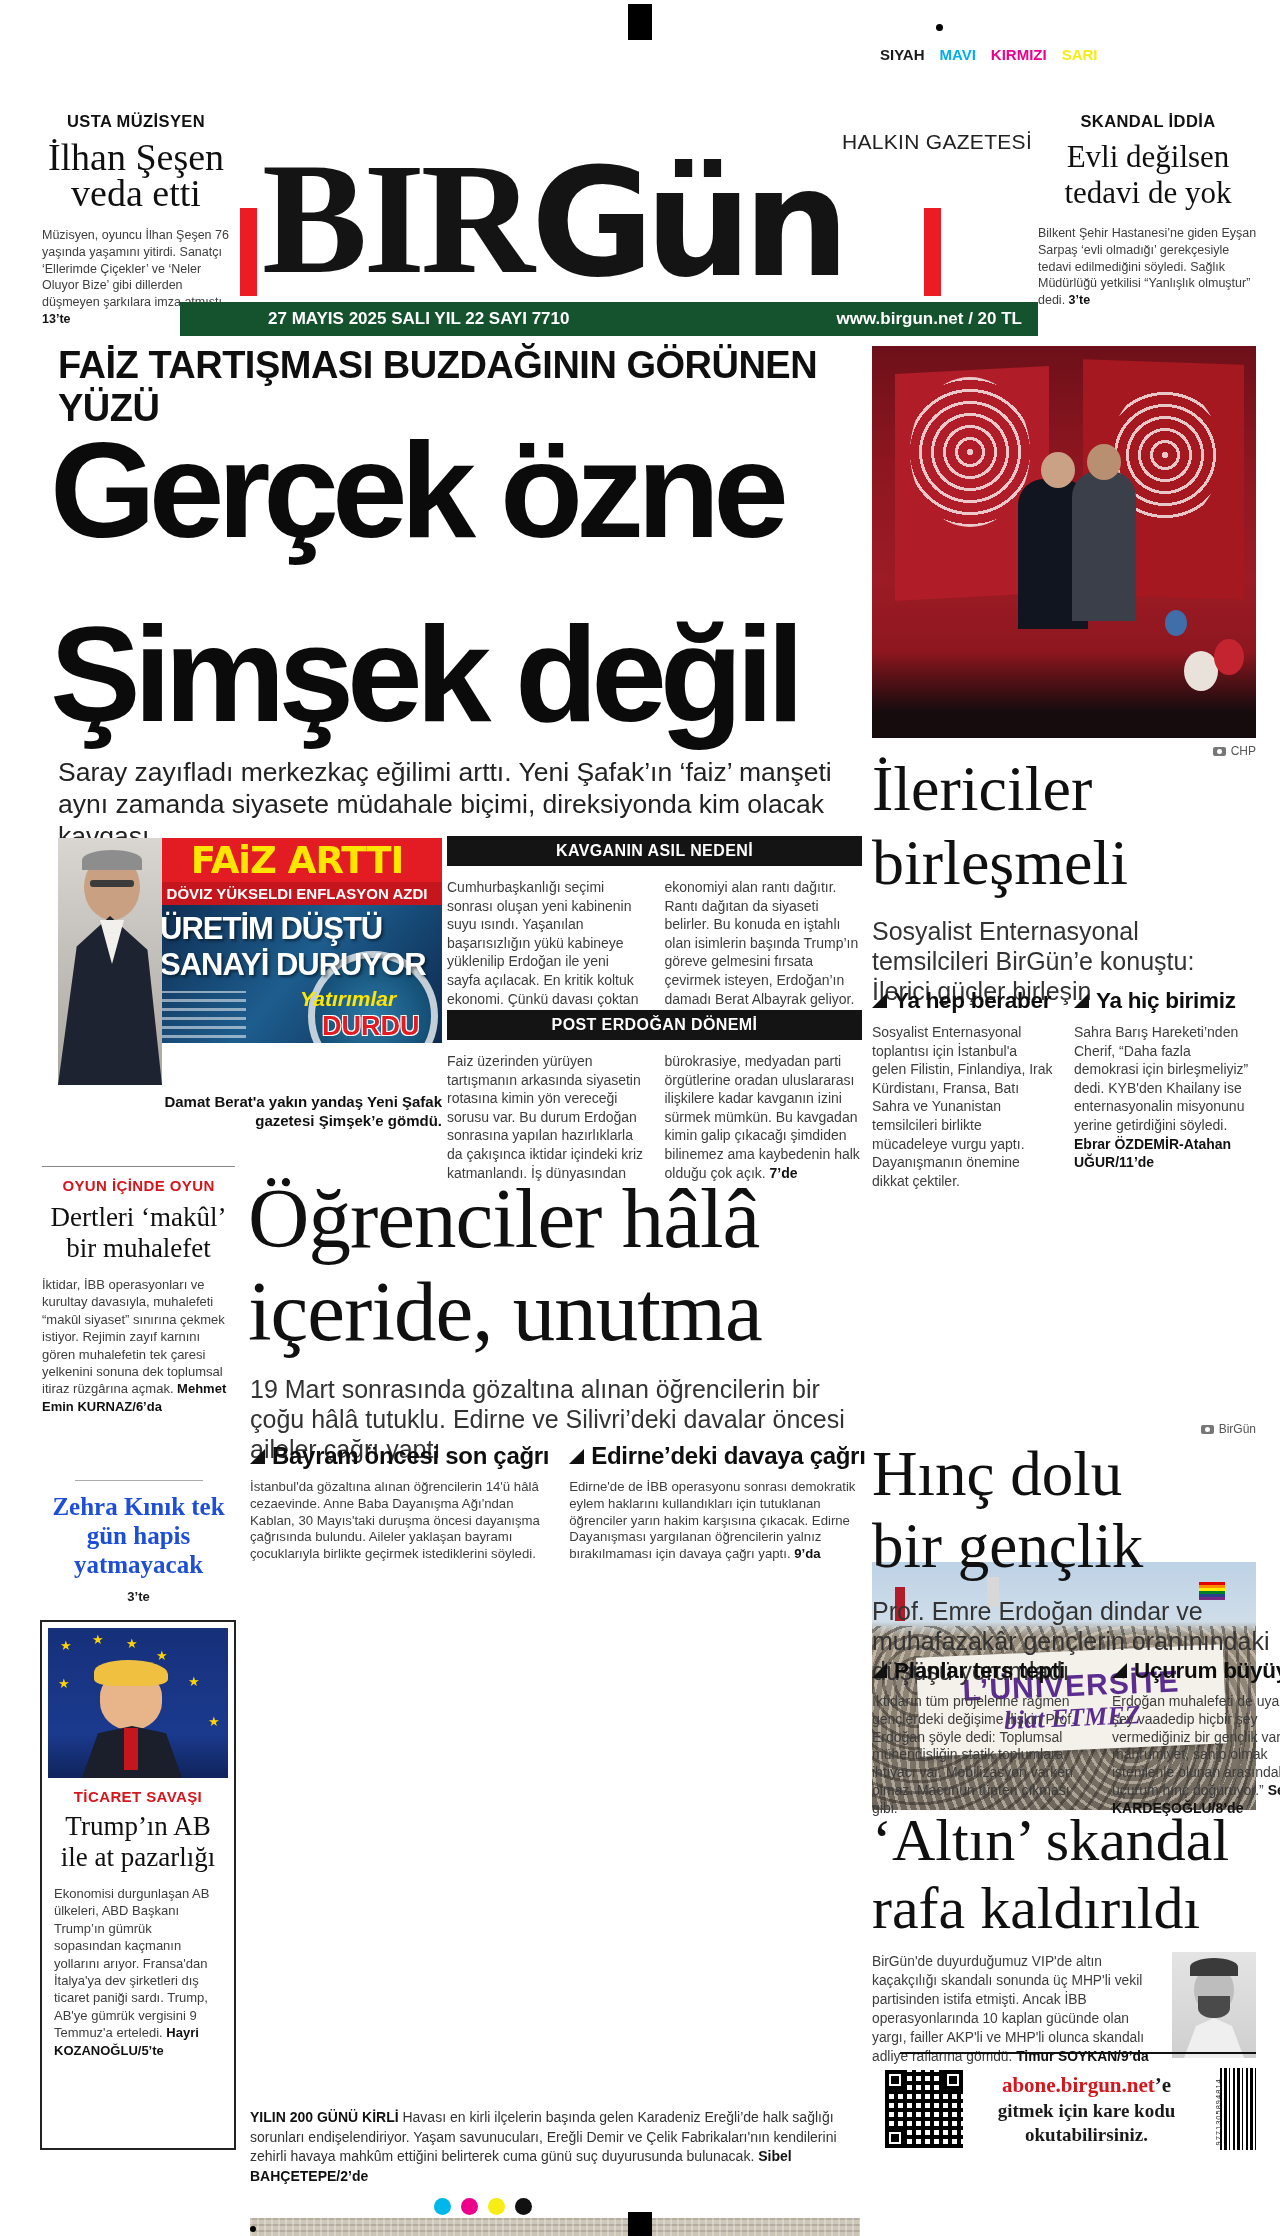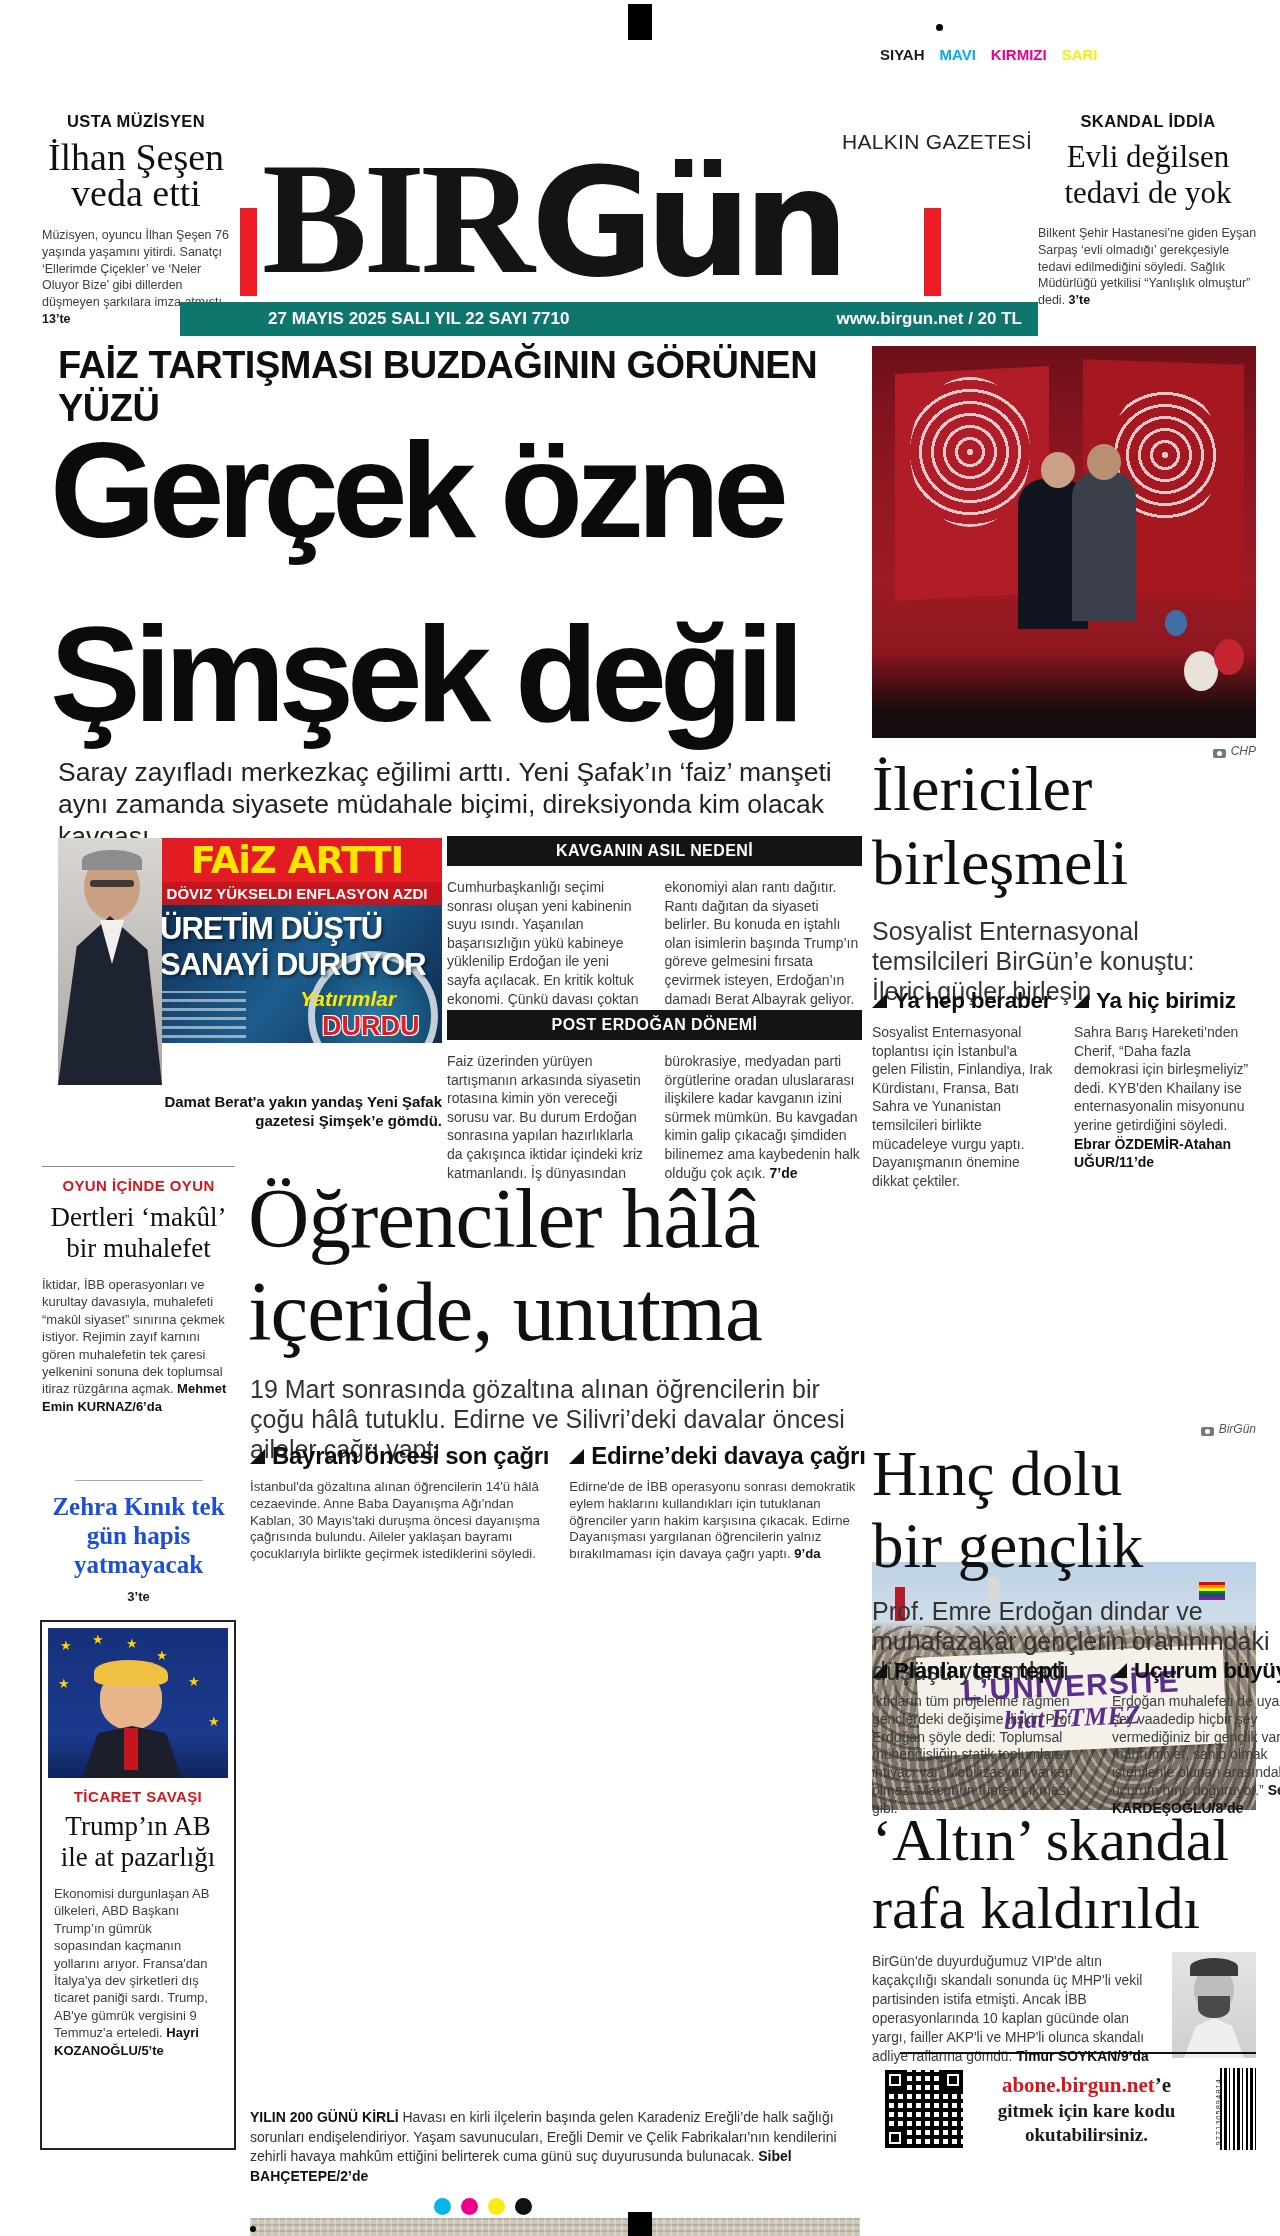--- a/index.html
+++ b/index.html
@@ -11,21 +11,21 @@
   .hl-serif{font-family:"Liberation Serif",serif;font-weight:normal;color:#101010;}
   .hl-serif-b{font-family:"Liberation Serif",serif;font-weight:bold;color:#1d4ed8;}
   .body-txt{font-size:12.5px;line-height:1.34;color:#3d3d3d;}
   .col-txt{font-size:14px;line-height:18.6px;color:#3d3d3d;}
   b.ref{color:#111;}
   .bar-head{background:#141414;color:#fff;font-weight:bold;font-size:16px;letter-spacing:.4px;
             display:flex;align-items:center;justify-content:center;}
   .tri{display:inline-block;width:0;height:0;border-bottom:15px solid #111;border-left:15px solid transparent;margin-right:7px;}
   .subhead-t{font-weight:bold;font-size:22.5px;letter-spacing:-.3px;color:#0e0e0e;white-space:nowrap;}
   .intro{font-size:25px;line-height:30px;color:#333;}
-  .cap-cred{font-size:12px;color:#555;display:flex;align-items:flex-end;justify-content:flex-end;gap:5px;font-style:italic;}
+  .cap-cred{font-size:12px;color:#555;display:flex;align-items:center;justify-content:flex-end;gap:5px;}
   .cam{display:inline-block;width:13px;height:9px;background:#777;border-radius:2px;position:relative;}
   .cam:before{content:"";position:absolute;left:4px;top:2px;width:5px;height:5px;border-radius:50%;background:#fff;}
   .two-col{display:flex;gap:20px;}
   .two-col>div{flex:1;}
   .rule{background:#111;}
   .photo{overflow:hidden;position:relative;}
   .dot{border-radius:50%;}
   .qr{position:relative;background:
       repeating-linear-gradient(90deg,#000 0 4px,transparent 4px 9px),
       repeating-linear-gradient(0deg,#000 0 4px,#fff 4px 9px);}
@@ -53,21 +53,21 @@
     <div class="body-txt" style="margin-top:16px;"><span>Müzisyen, oyuncu İlhan Şeşen 76 yaşında yaşamını yitirdi. Sanatçı ‘Ellerimde Çiçekler’ ve ‘Neler Oluyor Bize’ gibi dillerden düşmeyen şarkılara imza atmıştı. </span><b class="ref">13’te</b></div>
   </div>
 
   <div class="abs" style="left:240px;top:208px;width:17px;height:88px;background:#ed1c24;"></div>
   <div class="abs" style="left:262px;top:96px;height:202px;display:flex;align-items:flex-end;">
     <span style="font-family:'Liberation Serif',serif;font-weight:bold;font-size:158px;line-height:1;letter-spacing:-4px;color:#141414;">BIR</span>
     <span style="font-family:'DejaVu Sans',sans-serif;font-weight:bold;font-size:150px;line-height:1;letter-spacing:-9px;color:#141414;">Gün</span>
   </div>
   <div class="abs" style="left:842px;top:130px;font-size:21px;font-weight:500;color:#222;letter-spacing:.3px;">HALKIN GAZETESİ</div>
   <div class="abs" style="left:924px;top:208px;width:17px;height:88px;background:#ed1c24;"></div>
-  <div class="abs" style="left:180px;top:302px;width:858px;height:34px;background:#0f766e;color:#fff;display:flex;align-items:center;justify-content:space-between;padding:0 16px 0 88px;box-sizing:border-box;font-weight:bold;font-size:17px;">
+  <div class="abs" style="left:180px;top:302px;width:858px;height:34px;background:#14532d;color:#fff;display:flex;align-items:center;justify-content:space-between;padding:0 16px 0 88px;box-sizing:border-box;font-weight:bold;font-size:17px;">
     <span>27 MAYIS 2025 SALI YIL 22 SAYI 7710</span>
     <span>www.birgun.net  /  20 TL</span>
   </div>
 
   <div class="abs" style="left:1038px;top:112px;width:220px;">
     <div class="kick">SKANDAL İDDİA</div>
     <div class="hl-serif" style="font-size:31px;line-height:36px;text-align:center;margin-top:8px;">Evli değilsen tedavi de yok</div>
     <div class="body-txt" style="margin-top:14px;"><span>Bilkent Şehir Hastanesi’ne giden Eyşan Sarpaş ‘evli olmadığı’ gerekçesiyle tedavi edilmediğini söyledi. Sağlık Müdürlüğü yetkilisi “Yanlışlık olmuştur” dedi. </span><b class="ref">3’te</b></div>
   </div>
 

